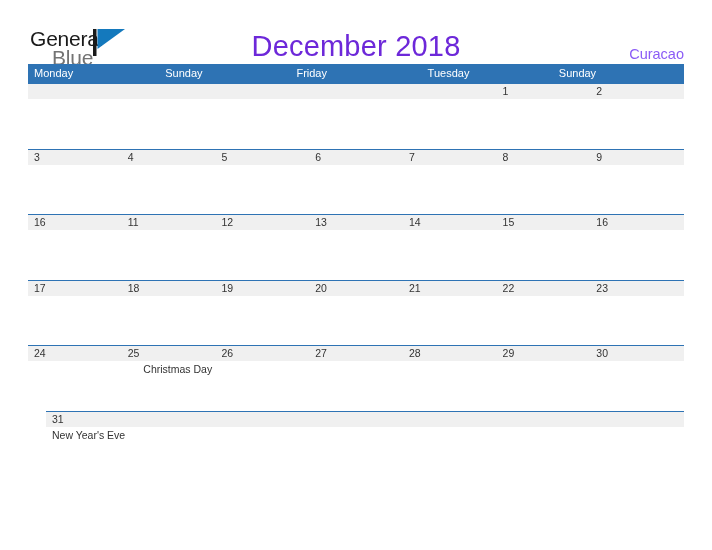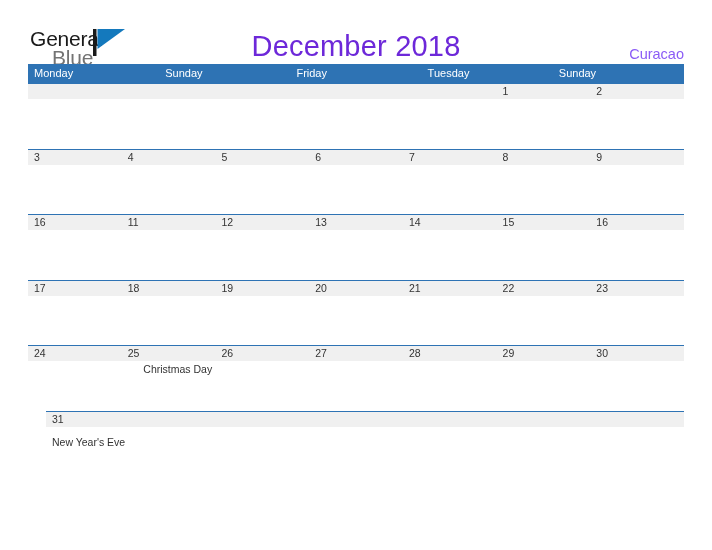--- a/index.html
+++ b/index.html
@@ -125,21 +125,20 @@
     background: #f0f0f0;
     height: 15px;
   }
   .week-row .body-band {
     display: flex;
     background: #ffffff;
     height: 40px;
   }
   .week-row.last-row .body-band {
     height: 30px;
-    align-items: center;
   }
 
   .date-cell {
     flex: 1 1 0;
     box-sizing: border-box;
     padding-left: 6px;
     font-size: 10.5px;
     line-height: 15px;
     color: #333333;
     font-family: "Liberation Sans", sans-serif;

